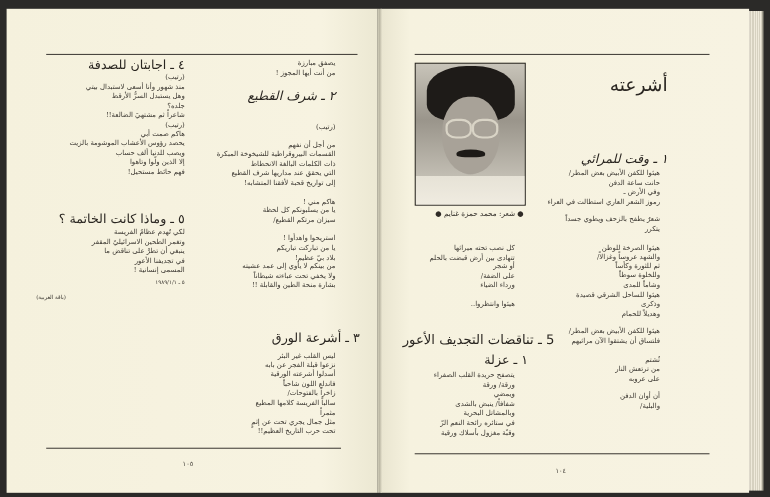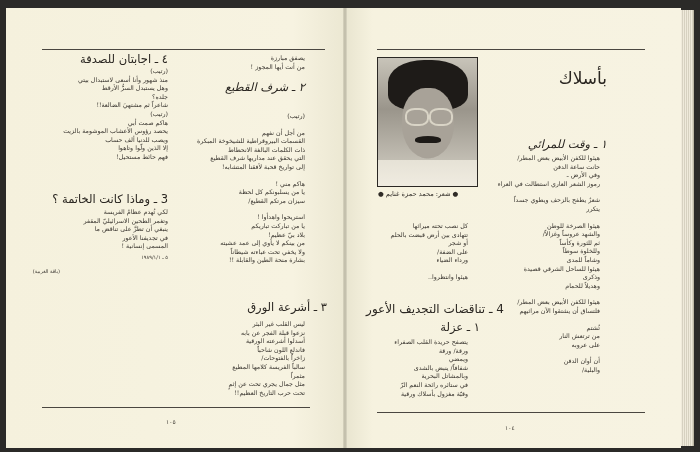--- a/index.html
+++ b/index.html
@@ -23,21 +23,21 @@
   .photo { position:absolute; left:377px; top:57px; width:99px; height:128px; border:1px solid #2b2824; overflow:hidden;
            background:radial-gradient(ellipse 40% 30% at 50% 25%, #2a2622 0 60%, transparent 62%),
                       radial-gradient(ellipse 35% 40% at 50% 55%, #8d8880 0 55%, transparent 60%),
                       linear-gradient(180deg,#c8c4b9 0%,#9a958b 40%,#d6d2c7 100%); }
   .photo .hair { position:absolute; left:10px; top:2px; width:80px; height:50px; border-radius:45% 45% 30% 30%; background:#1e1b18; }
   .photo .face { position:absolute; left:24px; top:30px; width:52px; height:70px; border-radius:45% 45% 48% 48%; background:#a8a298; }
   .photo .glasses-l { position:absolute; left:27px; top:50px; width:20px; height:14px; border:2px solid #d9d4c6; border-radius:40%; }
   .photo .glasses-r { position:absolute; left:51px; top:50px; width:20px; height:14px; border:2px solid #d9d4c6; border-radius:40%; }
   .photo .moustache { position:absolute; left:37px; top:78px; width:26px; height:7px; border-radius:50% 50% 30% 30%; background:#1d1a17; }
   .photo .shirt { position:absolute; left:0; top:102px; width:99px; height:30px; background:linear-gradient(180deg,#e6e2d6,#f1ede2); }
-  .caption { position:absolute; left:378px; top:190px; width:98px; text-align:left; direction:rtl; font-size:6.6px; white-space:nowrap; color:#2f2b26; }
+  .caption { position:absolute; left:378px; top:190px; width:98px; text-align:right; direction:rtl; font-size:6.6px; white-space:nowrap; color:#2f2b26; }
 </style>
 </head>
 <body>
 
 <div class="page" id="page-left"></div>
 <div class="page" id="page-right"></div>
 <div class="gutter"></div>
 <div class="edges"></div>
 
 <div class="rule" style="left:42px;top:49px;width:283px;"></div>
@@ -50,21 +50,21 @@
   <span class="line">جلده؟</span>
   <span class="line">شاعراً ثم مشتهيَ الضالعة!!</span>
   <span class="line">(رتيب)</span>
   <span class="line">هاكم صمت أبي</span>
   <span class="line">يحصد رؤوس الأعشاب الموشومة بالزيت</span>
   <span class="line">ويصب للدنيا ألف حساب</span>
   <span class="line">إلا الذين ولّوا وتاهوا</span>
   <span class="line">فهم حائط مستحيل!</span>
 </div>
 
-<div class="heading h-sub" style="right:532px;top:192px;">3 ـ وماذا كانت الخاتمة ؟</div>
+<div class="heading h-sub" style="right:532px;top:192px;">٥ ـ وماذا كانت الخاتمة ؟</div>
 <div class="col" style="right:532px;top:208px;width:130px;">
   <span class="line">لكي تُهدم عظامُ الفريسة</span>
   <span class="line">وتغمر الطحين الاسرائيليّ المقفر</span>
   <span class="line">ينبغي أن تطرَّ على تناقض ما</span>
   <span class="line">في تجديفنا الأعور</span>
   <span class="line">المسمى إنسانية !</span>
   <span class="line" style="margin-top:2px;font-size:5px;">٥ ـ ١٩٨٩/١/١</span>
 </div>
 <div class="col" style="right:640px;top:267px;width:60px;font-size:5px;">
   <span class="line">(باقة الغربية)</span>
@@ -118,21 +118,21 @@
 <div class="photo">
   <div class="hair"></div>
   <div class="face"></div>
   <div class="glasses-l"></div>
   <div class="glasses-r"></div>
   <div class="moustache"></div>
   <div class="shirt"></div>
 </div>
 <div class="caption">● شعر: محمد حمزة غنايم ●</div>
 
-<div class="heading h-main" style="right:93px;top:68px;">بأسلاك</div>
+<div class="heading h-main" style="right:93px;top:68px;">أشرعته</div>
 
 <div class="heading h-sub" style="right:93px;top:137px;font-style:italic;">١ ـ وقت للمرائي</div>
 <div class="col" style="right:100px;top:154px;width:130px;">
   <span class="line">هيئوا للكفن الأبيض بعض المطر/</span>
   <span class="line">حانت ساعة الدفن</span>
   <span class="line">وفي الأرض ـ</span>
   <span class="line">رموز الشعر العاري استطالت في العراء</span>
   <span class="gap"></span>
   <span class="line">شعرٌ يطفح بالزحف ويطوي جسداً</span>
   <span class="line">يتكرر</span>
@@ -160,21 +160,21 @@
 <div class="col" style="right:232px;top:222px;width:110px;">
   <span class="line">كل نصب تحته ميراثها</span>
   <span class="line">تتهادى بين أرض قبضت بالحلم</span>
   <span class="line">أو شجر</span>
   <span class="line">على الضفة/</span>
   <span class="line">ورداء الضياء</span>
   <span class="gap"></span>
   <span class="line">هيئوا وانتظروا..</span>
 </div>
 
-<div class="heading h-sub" style="right:196px;top:302px;font-size:12px;">4 ـ تناقضات التجديف الأعور</div>
+<div class="heading h-sub" style="right:196px;top:302px;font-size:12px;">5 ـ تناقضات التجديف الأعور</div>
 <div class="heading h-sub" style="right:220px;top:320px;">١ ـ عزلة</div>
 <div class="col" style="right:232px;top:338px;width:110px;">
   <span class="line">يتصفح حريدة القلب الصفراء</span>
   <span class="line">ورقة/ ورقة</span>
   <span class="line">ويمضي</span>
   <span class="line">شفافاً/ ينبض بالشدى</span>
   <span class="line">وبالمشاتل البحرية</span>
   <span class="line">في ستائره رائحة النعم الرّ</span>
   <span class="line">وقبّة مغزول بأسلاك ورقية</span>
 </div>

